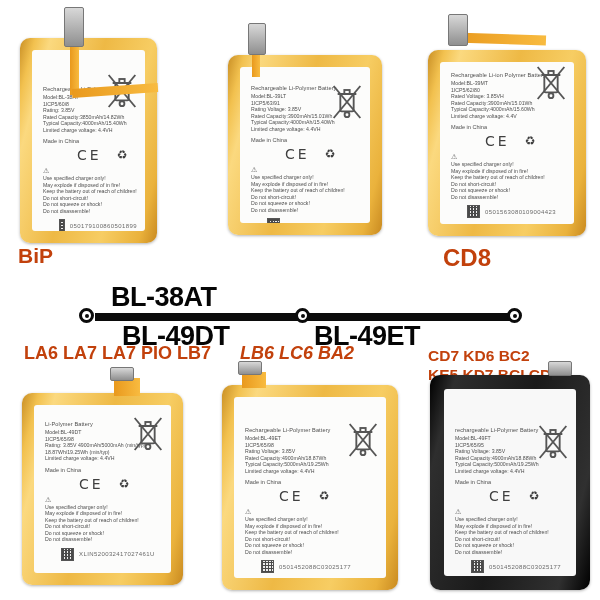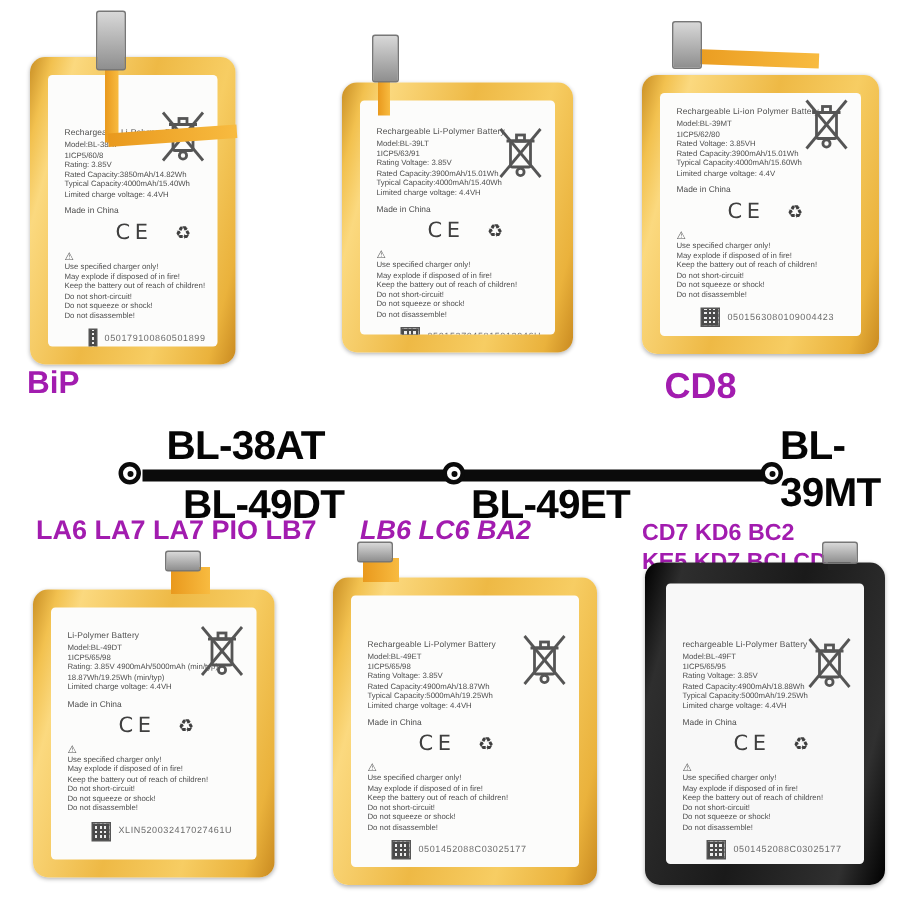--- a/index.html
+++ b/index.html
@@ -63,21 +63,21 @@
   .model-label{position:absolute;font-size:27px;font-weight:800;color:#050505;letter-spacing:-.5px;margin-left:38px;}
   .m1{left:73px;top:282px}.m2{left:276px;top:282px}.m3{left:482px;top:282px}
   .m4{left:84px;top:321px}.m5{left:276px;top:321px}.m6{left:482px;top:321px}
   .link-bar{position:absolute;left:95px;top:313px;width:417px;height:8px;background:#0b0b0b;}
   .bullseye{position:absolute;width:15px;height:15px;border:3px solid #0b0b0b;border-radius:50%;
             background:#fff;box-sizing:border-box;}
   .bullseye::after{content:"";position:absolute;inset:2.5px;background:#0b0b0b;border-radius:50%;}
   .n1{left:79px;top:308px}.n2{left:295px;top:308px}.n3{left:507px;top:308px}
 
   
-  .caption{position:absolute;font-weight:800;color:#a21caf;white-space:pre-line;}
+  .caption{position:absolute;font-weight:800;color:#c2410c;white-space:pre-line;}
   .cap1{left:18px;top:244px;font-size:21px;}
   .cap2{left:248px;top:244px;font-size:19px;line-height:22px;}
   .cap3{left:443px;top:244px;font-size:24px;}
   .cap4{left:24px;top:343px;font-size:18px;}
   .cap5{left:240px;top:343px;font-size:18px;font-style:italic;}
   .cap6{left:428px;top:346px;font-size:15.5px;line-height:19px;}
 </style>
 </head>
 <body>
 
@@ -207,21 +207,20 @@
           <span class="bar-num">0501563080109004423</span>
         </div>
       </div>
     </div>
   </div>
 
   <div class="caption cap1">BiP</div>
   <div class="caption cap3">CD8</div>
 
   <div class="model-label m1">BL-38AT</div>
-  <div class="model-label m3">BL-39MT</div>
   <div class="link-bar"></div>
   <div class="bullseye n1"></div>
   <div class="bullseye n2"></div>
   <div class="bullseye n3"></div>
   <div class="model-label m4">BL-49DT</div>
   <div class="model-label m5">BL-49ET</div>
 
   <div class="caption cap4">LA6 LA7 LA7 PIO LB7</div>
   <div class="caption cap5">LB6 LC6 BA2</div>
   <div class="caption cap6">CD7 KD6 BC2

